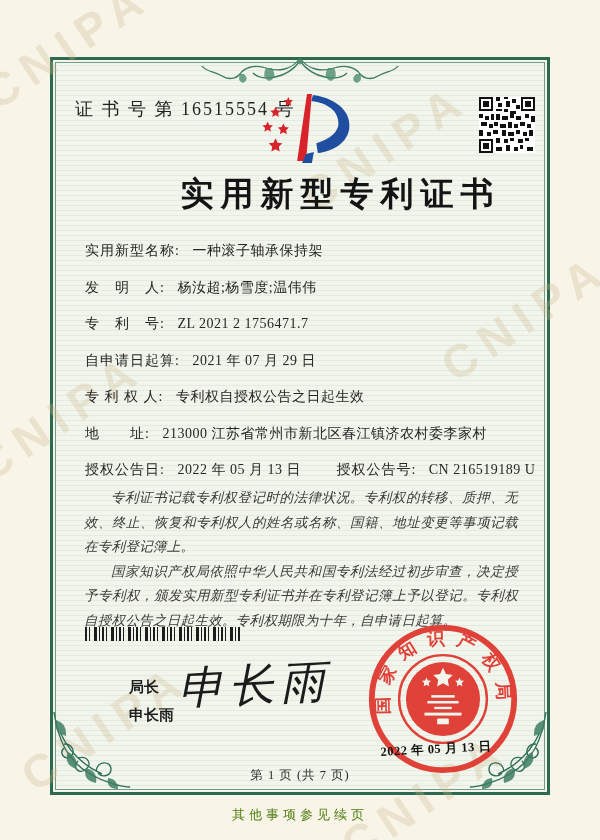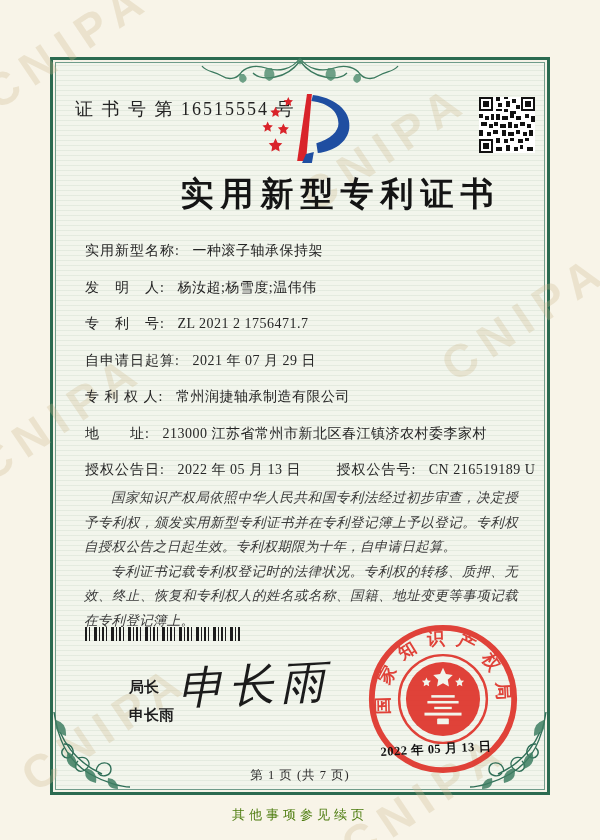--- a/index.html
+++ b/index.html
@@ -244,37 +244,37 @@
       <div class="f-row">
         <span class="f-label">专　利　号:</span>
         <span class="f-value">ZL 2021 2 1756471.7</span>
       </div>
       <div class="f-row">
         <span class="f-label">自申请日起算:</span>
         <span class="f-value">2021 年 07 月 29 日</span>
       </div>
       <div class="f-row">
         <span class="f-label">专 利 权 人:</span>
-        <span class="f-value">常州润捷轴承制造有限公司</span>
+        <span class="f-value">专利权自授权公告之日起生效</span>
       </div>
       <div class="f-row">
         <span class="f-label">地　　址:</span>
         <span class="f-value">213000 江苏省常州市新北区春江镇济农村委李家村</span>
       </div>
       <div class="f-row">
         <span class="f-label">授权公告日:</span>
         <span class="f-value">2022 年 05 月 13 日</span>
         <span class="f-label grant-pair2">授权公告号:</span>
         <span class="f-value">CN 216519189 U</span>
       </div>
     </div>
 
     <div class="paras">
+      <p>专利证书记载专利权登记时的法律状况。专利权的转移、质押、无效、终止、恢复和专利权人的姓名或名称、国籍、地址变更等事项记载在专利登记簿上。</p>
       <p>国家知识产权局依照中华人民共和国专利法经过初步审查，决定授予专利权，颁发实用新型专利证书并在专利登记簿上予以登记。专利权自授权公告之日起生效。专利权期限为十年，自申请日起算。</p>
-      <p>专利证书记载专利权登记时的法律状况。专利权的转移、质押、无效、终止、恢复和专利权人的姓名或名称、国籍、地址变更等事项记载在专利登记簿上。</p>
     </div>
 
     <div class="barcode"></div>
 
     <div class="signatory">
       <div>局长</div>
       <div>申长雨</div>
     </div>
     <div class="signature">申长雨</div>
 

